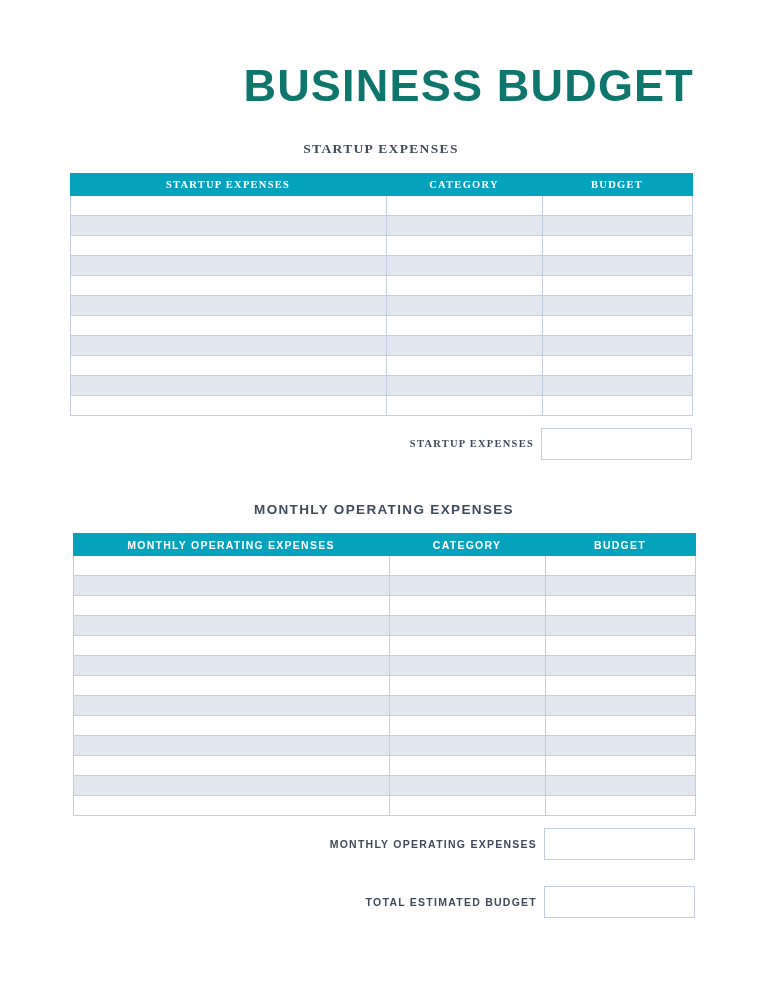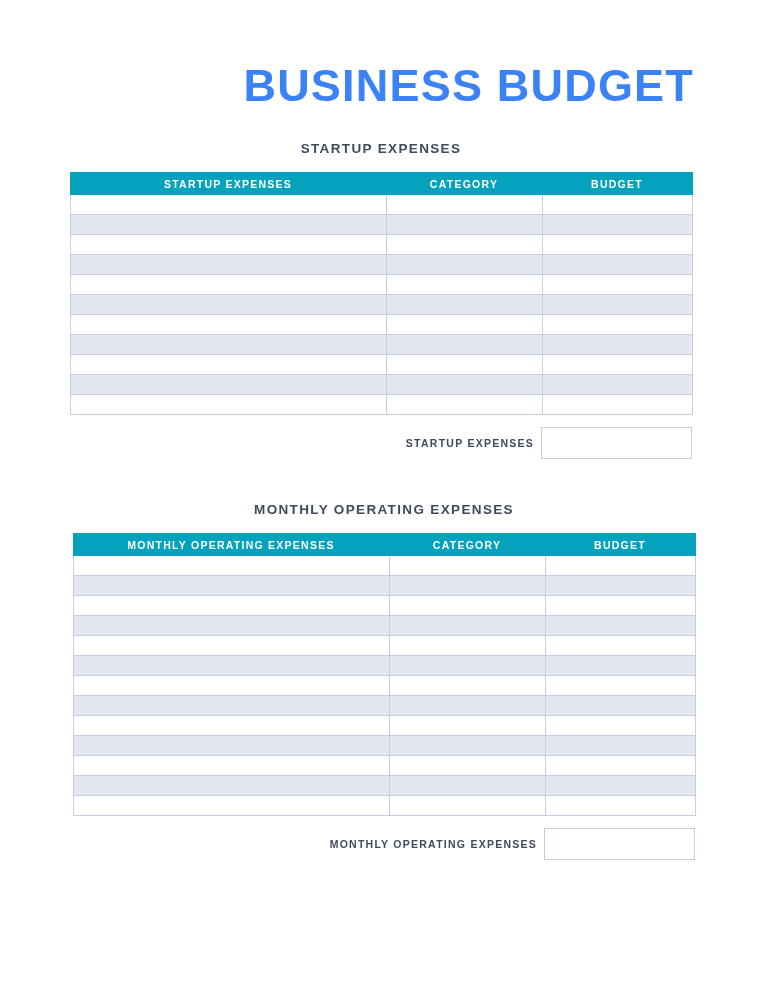--- a/index.html
+++ b/index.html
@@ -27,21 +27,21 @@
   .doc-title {
     position: absolute;
     left: 0;
     right: 74px;
     top: 60px;
     text-align: right;
     font-size: 45px;
     line-height: 52px;
     font-weight: 700;
     letter-spacing: 1.2px;
-    color: #3b82f6;
+    color: #0f766e;
     white-space: nowrap;
   }
 
   
   .section-heading {
     text-align: center;
     font-size: 13.5px;
     font-weight: 700;
     letter-spacing: 1.35px;
     color: #3f4a5c;
@@ -110,21 +110,21 @@
     width: 151px;
     height: 32px;
     border: 1px solid #c3cfe0;
     background: #ffffff;
     box-sizing: border-box;
   }
   .spacer-12 { height: 12px; }
   .spacer-16 { height: 16px; }
 
   
-  .block-startup        { position: absolute; left: 0; right: 6px; top: 141px; }
+  .block-startup        { position: absolute; left: 0; right: 6px; top: 141px; font-family: Liberation Serif, serif; }
   .block-monthly        { position: absolute; left: 0; right: 0; top: 502px; }
   .block-grand-total    { position: absolute; left: 0; right: 0; top: 886px; }
 </style>
 </head>
 <body>
 
 <div class="page">
 
   <div class="doc-title">BUSINESS BUDGET</div>
 
@@ -293,14 +293,20 @@
           </tr>
         </tbody>
     </table>
     <div class="spacer-12"></div>
     <div class="totals-row">
       <div class="totals-label">MONTHLY OPERATING EXPENSES</div>
       <div class="totals-box"></div>
     </div>
   </div>
 
+  <div class="block-grand-total">
+    <div class="totals-row">
+      <div class="totals-label">TOTAL ESTIMATED BUDGET</div>
+      <div class="totals-box"></div>
+    </div>
+  </div>
 
 </div>
 
 </body></html>

